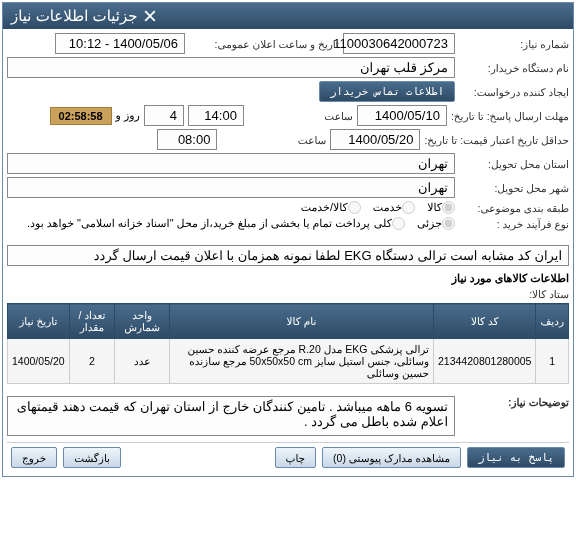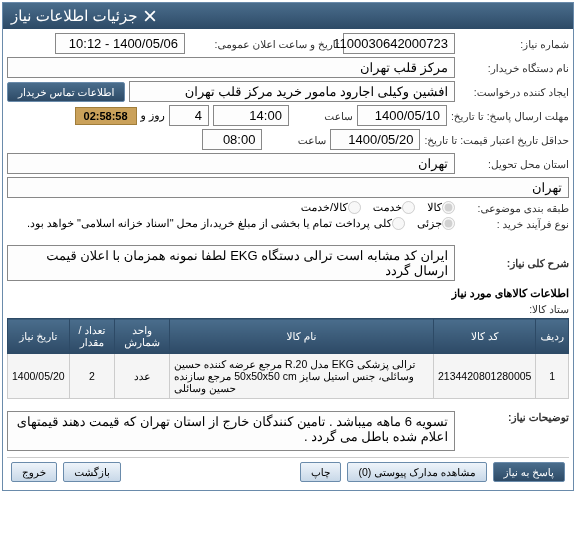--- a/index.html
+++ b/index.html
@@ -52,21 +52,21 @@
   align-items: center;
   margin-bottom: 3px;
   gap: 4px;
 }
 .label {
   min-width: 110px;
   text-align: right;
   color: #333;
   font-size: 10.5px;
 }
-.label-sm { min-width: 60px; }
+.label-sm { min-width: 60px; margin-left: 45px; }
 .value-box {
   border: 1px solid #888;
   background: #fdfdfd;
   padding: 2px 6px;
   min-height: 18px;
   flex: 1;
   font-size: 13px;
   display: flex;
   align-items: center;
 }
@@ -75,20 +75,21 @@
   border: 1px solid #6a8bab;
   background: linear-gradient(#eef4fa, #c8d8e8);
   padding: 3px 10px;
   font-size: 10.5px;
   cursor: pointer;
   border-radius: 2px;
 }
 .btn-blue {
   background: linear-gradient(#4a6d8c, #2d4a66);
   color: #fff;
+  font-family: Liberation Mono, monospace;
 }
 .timer {
   background: #caa15a;
   border: 1px solid #a07d3a;
   padding: 2px 8px;
   color: #000;
   font-weight: bold;
 }
 .radio-row { display: flex; gap: 12px; align-items: center; }
 .radio-item { display: flex; align-items: center; gap: 0; }
@@ -150,47 +151,47 @@
       <span class="value-box fixed" style="width:130px">1400/05/06 - 10:12</span>
     </div>
 
     <div class="form-row">
       <span class="label">نام دستگاه خریدار:</span>
       <span class="value-box">مرکز قلب تهران</span>
     </div>
 
     <div class="form-row">
       <span class="label">ایجاد کننده درخواست:</span>
-      <span class="value-box">افشین وکیلی اجارود مامور خرید مرکز قلب تهران</span>
       <button class="btn btn-blue">اطلاعات تماس خریدار</button>
     </div>
 
     <div class="form-row">
       <span class="label">مهلت ارسال پاسخ: تا تاریخ:</span>
       <span class="value-box fixed" style="width:90px">1400/05/10</span>
       <span class="label label-sm">ساعت</span>
-      <span class="value-box fixed" style="width:76px">14:00</span>
+      <span class="value-box fixed" style="width:56px">14:00</span>
       <span class="value-box fixed" style="width:40px;text-align:center">4</span>
       <span>روز و</span>
       <span class="timer">02:58:58</span>
     </div>
 
     <div class="form-row">
       <span class="label">حداقل تاریخ اعتبار قیمت: تا تاریخ:</span>
       <span class="value-box fixed" style="width:90px">1400/05/20</span>
       <span class="label label-sm">ساعت</span>
       <span class="value-box fixed" style="width:60px">08:00</span>
     </div>
 
     <div class="form-row">
       <span class="label">استان محل تحویل:</span>
       <span class="value-box">تهران</span>
     </div>
 
     <div class="form-row">
+      <span class="label">شهر محل تحویل:</span>
       <span class="value-box">تهران</span>
     </div>
 
     <div class="form-row">
       <span class="label">طبقه بندی موضوعی:</span>
       <div class="radio-row">
         <label class="radio-item">
             <input type="radio" checked="" disabled="" style="">
             <span>کالا</span>
           </label>
@@ -215,21 +216,20 @@
         <label class="radio-item">
             <input type="radio" disabled="" style="">
             <span>کلی</span>
           </label>
       </div>
       <span style="flex:1">پرداخت تمام یا بخشی از مبلغ خرید،از محل "اسناد خزانه اسلامی" خواهد بود.</span>
     </div>
 
     <br>
     <div class="form-row">
-      <span class="label" style="font-weight:bold">شرح کلی نیاز:</span>
       <span class="value-box">ایران کد مشابه است ترالی دستگاه EKG لطفا نمونه همزمان با اعلان قیمت ارسال گردد</span>
     </div>
 
     <div class="section-title">اطلاعات کالاهای مورد نیاز</div>
 
     <div class="form-row">
       <span class="label">ستاد کالا:</span>
     </div>
 
     <table class="items-table">
@@ -240,21 +240,21 @@
           <th>نام کالا</th>
           <th>واحد شمارش</th>
           <th>تعداد / مقدار</th>
           <th>تاریخ نیاز</th>
         </tr>
       </thead>
       <tbody>
         <tr>
           <td>1</td>
           <td>2134420801280005</td>
-          <td style="text-align:left">ترالی پزشکی EKG مدل R.20 مرجع عرضه کننده حسین وسائلی، جنس استیل سایز 50x50x50 cm مرجع سازنده حسین وسائلی</td>
+          <td style="text-align:right">ترالی پزشکی EKG مدل R.20 مرجع عرضه کننده حسین وسائلی، جنس استیل سایز 50x50x50 cm مرجع سازنده حسین وسائلی</td>
           <td>عدد</td>
           <td>2</td>
           <td>1400/05/20</td>
         </tr>
       </tbody>
     </table>
 
     <br>
     <div class="form-row" style="align-items:flex-start">
       <span class="label" style="font-weight:bold">توضیحات نیاز:</span>

